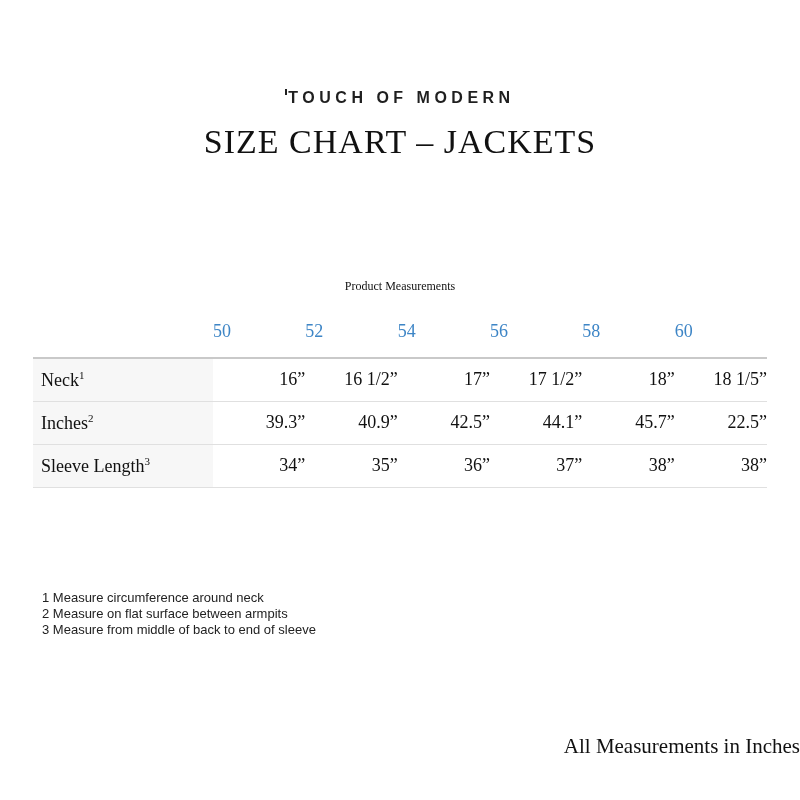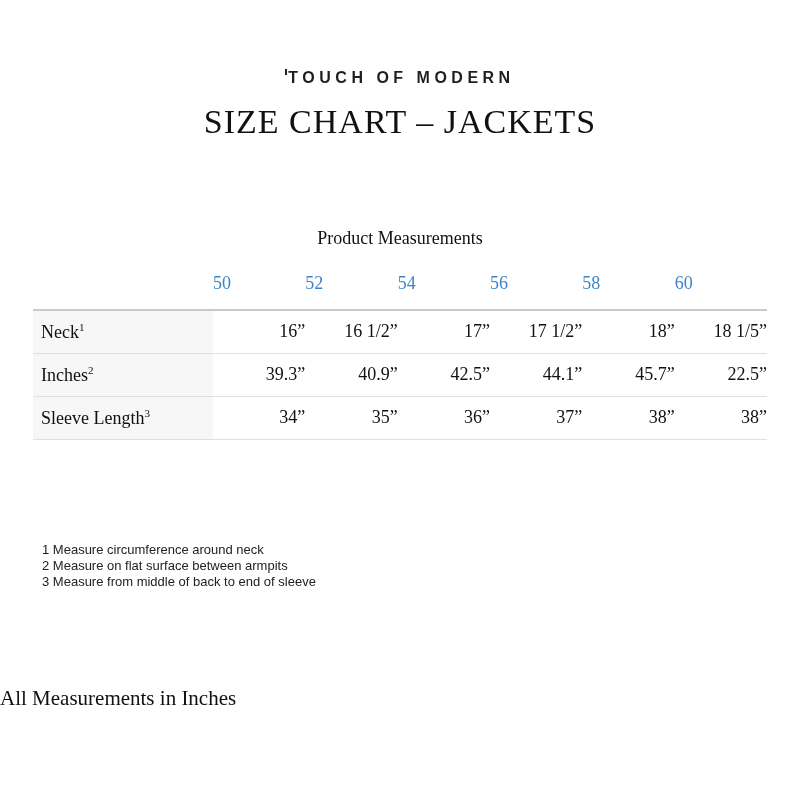--- a/index.html
+++ b/index.html
@@ -1,19 +1,19 @@
 <!DOCTYPE html>
 <html><head>
 <meta charset="utf-8">
 <style>
   * { margin: 0; padding: 0; box-sizing: border-box; }
   html, body { width: 800px; height: 800px; background: #ffffff; overflow: hidden; }
   body { font-family: "Liberation Serif", serif; color: #1a1a1a; }
 
-  .page { width: 800px; height: 800px; padding-top: 68px; }
+  .page { width: 800px; height: 800px; padding-top: 88px; }
 
   
   .logo {
     text-align: center;
     font-family: "Liberation Sans", sans-serif;
     font-size: 16px;
     font-weight: 700;
     letter-spacing: 4.5px;
     color: #1f1f1f;
     line-height: 20px;
@@ -36,23 +36,23 @@
     font-weight: 400;
     letter-spacing: 1px;
     color: #111;
     margin-top: 16px;
     line-height: 36px;
   }
 
   
   .table-caption {
     text-align: center;
-    font-size: 18px;
+    font-size: 12px;
     color: #111;
-    margin-top: 88px;
+    margin-top: 116px;
     line-height: 20px;
   }
 
   
   table.size-chart {
     width: 734px;
     margin: 24px 0 0 33px;
     border-collapse: collapse;
     table-layout: fixed;
   }
@@ -89,21 +89,21 @@
   .footnotes {
     margin: 102px 0 0 42px;
     font-family: "Liberation Sans", sans-serif;
     font-size: 13px;
     line-height: 16px;
     color: #222;
   }
 
   
   .bottom-note {
-    text-align: left;
+    text-align: right;
     font-family: "Liberation Serif", serif;
     font-size: 21px;
     color: #111;
     margin-top: 96px;
     line-height: 24px;
   }
 </style>
 </head>
 <body>
 

